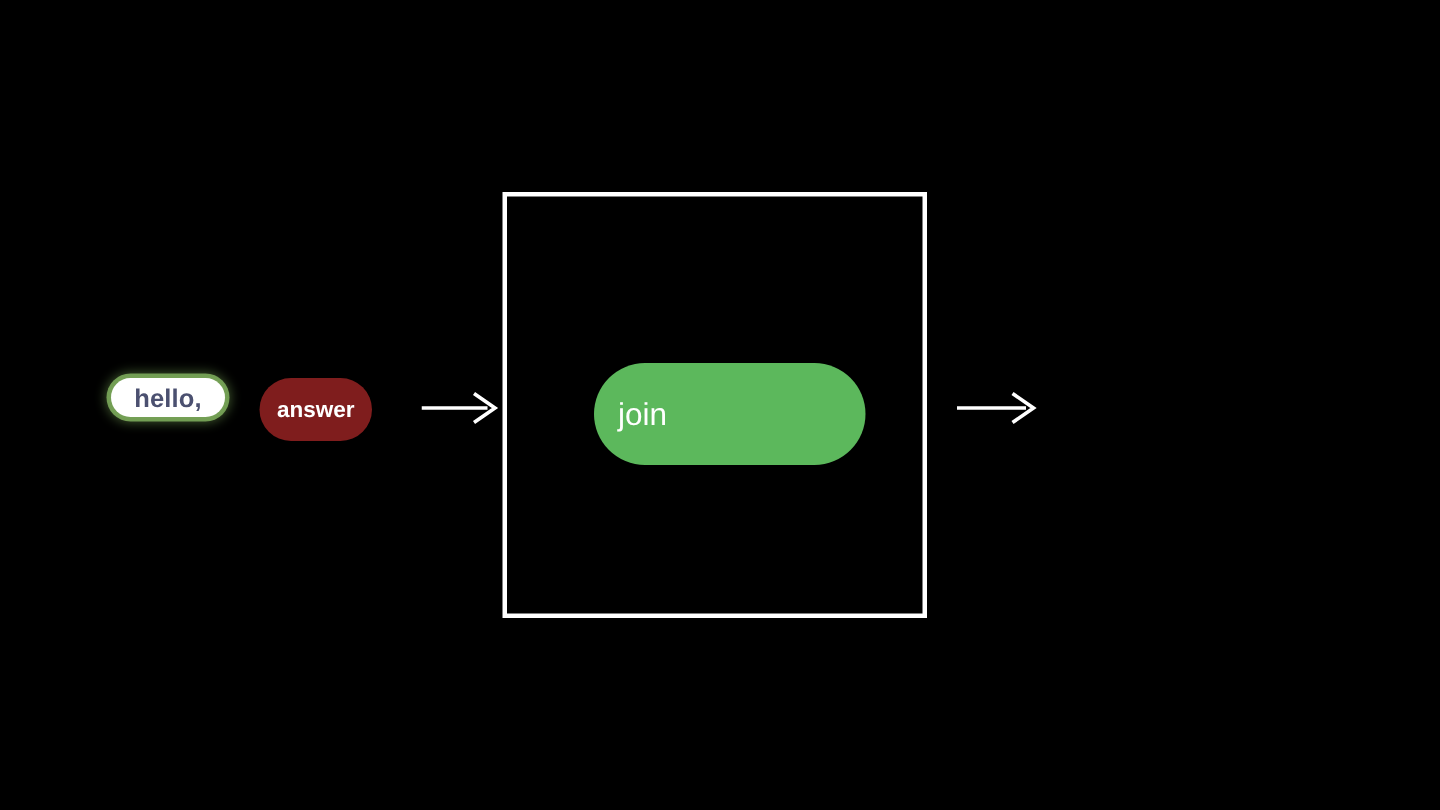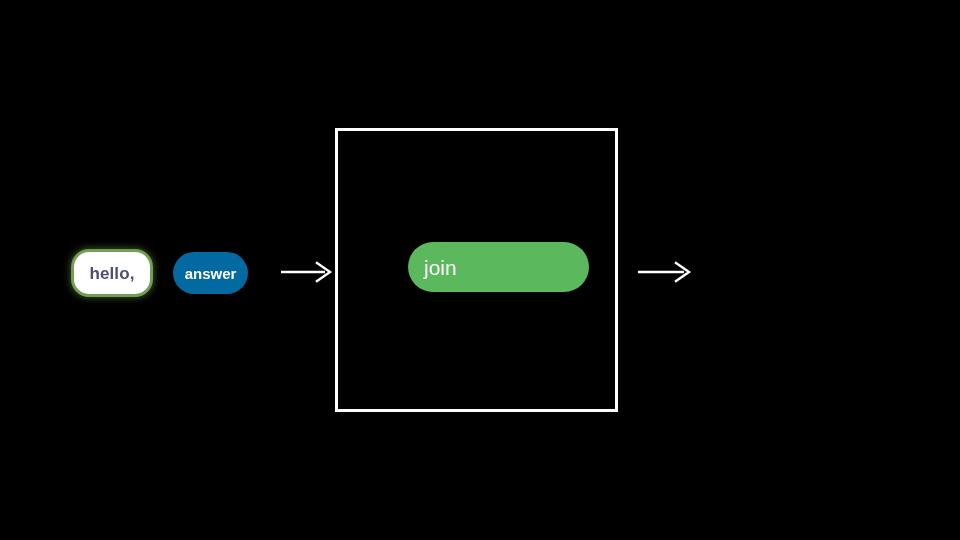--- a/index.html
+++ b/index.html
@@ -42,21 +42,21 @@
     color: #4b5070;
     font-size: 17px;
     font-weight: 600;
     letter-spacing: 0.1px;
   }
 
   #pill-hello {
     left: 74px;
     top: 252px;
     width: 76px;
-    height: 42px;
+    height: 26px;
     box-shadow: 0 0 0 3px rgba(128, 176, 94, 0.85),
                 0 0 7px 4px rgba(128, 176, 94, 0.45);
     border-radius: 15px;
   }
 
   #pill-hello-david {
     left: 710px;
     top: 252px;
     width: 122px;
     height: 42px;
@@ -70,37 +70,37 @@
   
   #pill-answer {
     position: absolute;
     left: 173px;
     top: 252px;
     width: 75px;
     height: 42px;
     display: flex;
     align-items: center;
     justify-content: center;
-    background: #0369a1;
+    background: #7f1d1d;
     border-radius: 999px;
     box-sizing: border-box;
   }
   #pill-answer .blk-label {
     color: #ffffff;
     font-size: 15px;
     font-weight: 700;
   }
 
   
   #block-join {
     position: absolute;
-    left: 408px;
+    left: 396px;
     top: 242px;
     width: 181px;
-    height: 50px;
+    height: 68px;
     display: flex;
     align-items: center;
     background: #5cb85c;
     border-radius: 999px;
     box-sizing: border-box;
     padding-left: 16px;
   }
   #block-join .blk-label {
     color: #ffffff;
     font-size: 21px;

